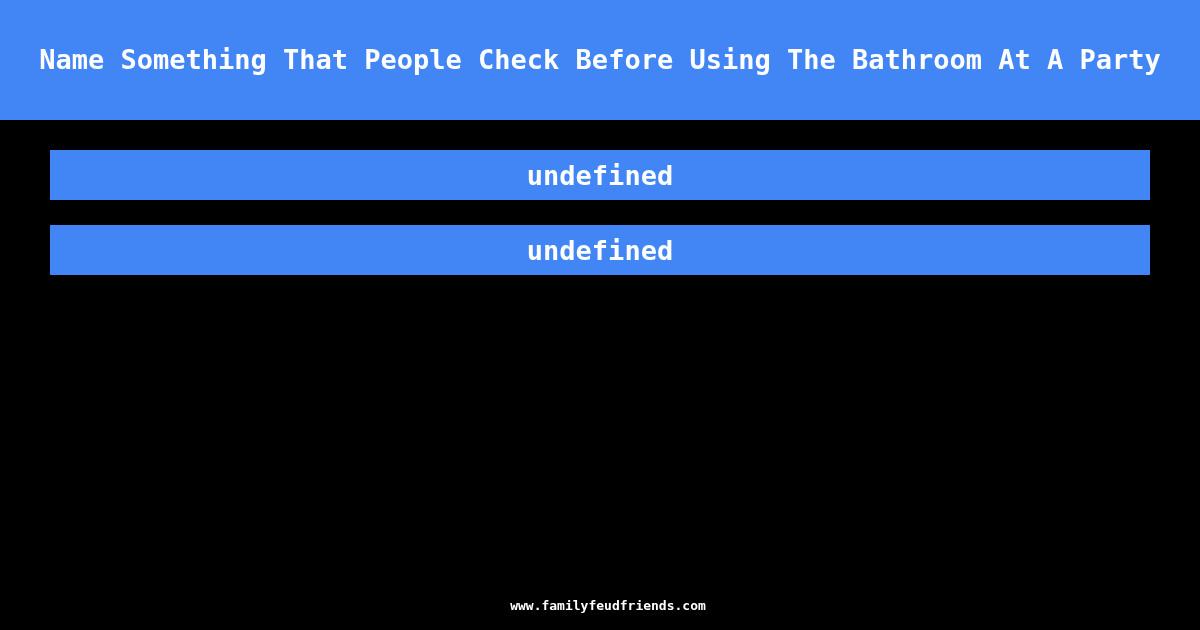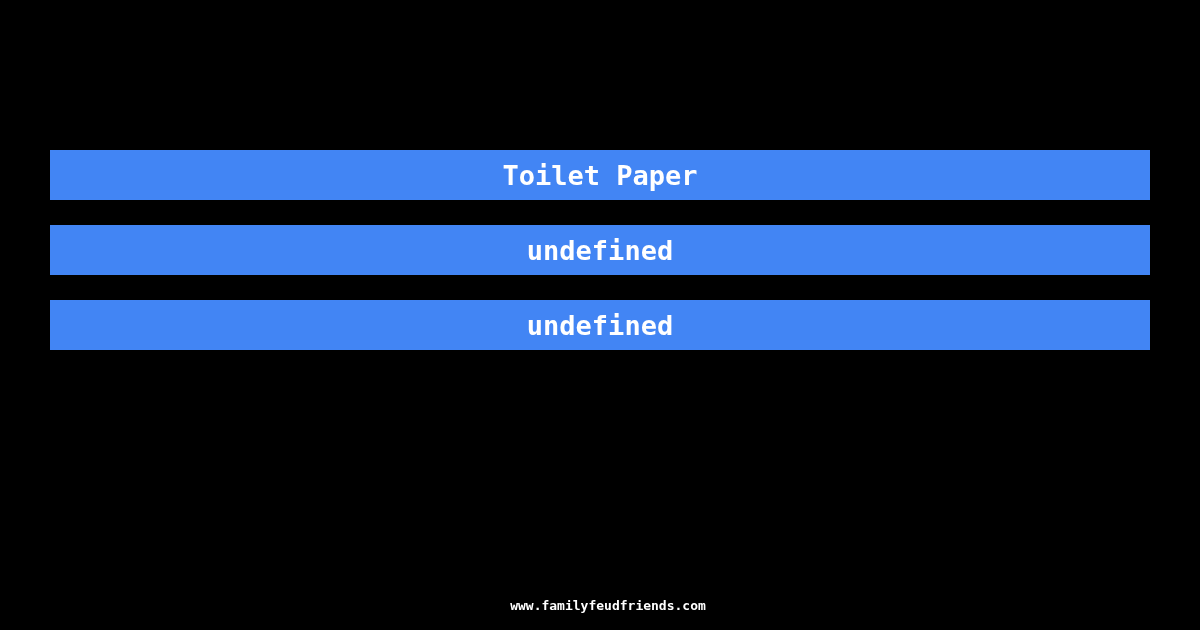--- a/index.html
+++ b/index.html
@@ -86,26 +86,26 @@
     font-size: 13px;
     line-height: 1;
     letter-spacing: 0px;
   }
 </style>
 </head>
 <body>
 
 <div class="page">
 
+  <div class="header-band">
+    <div class="header-title">Name Something That People Check Before Using The Bathroom At A Party</div>
+  </div>
 
   <div class="answers">
 
-    <div class="answer-bar">
-      <span class="answer-text">Toilet Paper</span>
-    </div>
 
     <div class="answer-bar">
       <span class="answer-text">undefined</span>
     </div>
 
     <div class="answer-bar">
       <span class="answer-text">undefined</span>
     </div>
 
   </div>

